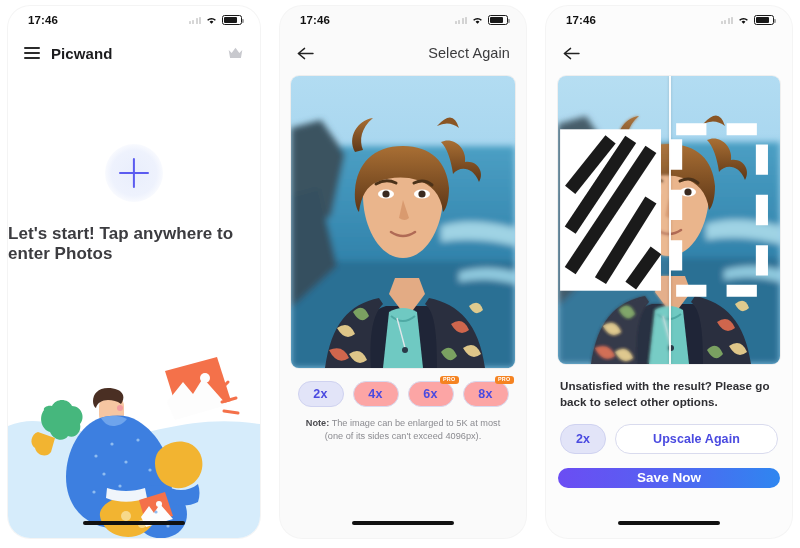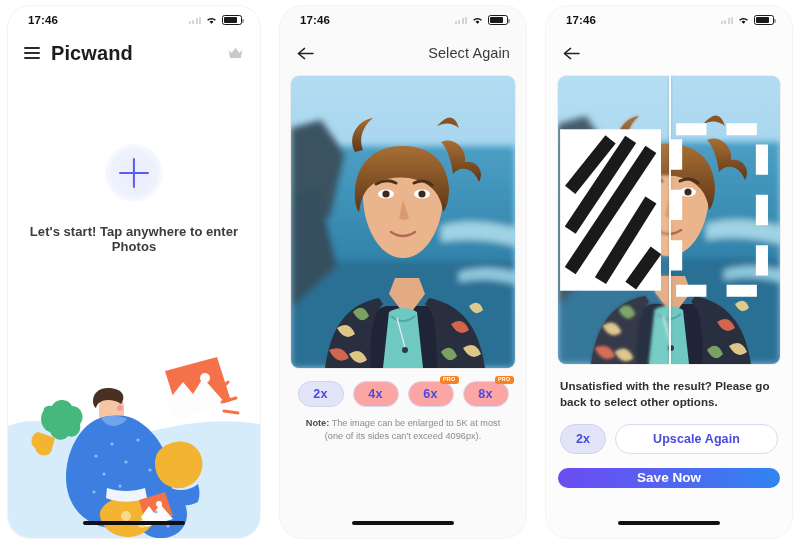--- a/index.html
+++ b/index.html
@@ -70,21 +70,21 @@
   
   .navbar {
     height: 38px;
     display: flex; align-items: center;
     padding: 0 16px;
     position: relative;
   }
   .hamburger { width: 16px; display: flex; flex-direction: column; gap: 3.5px; cursor: pointer; }
   .hamburger i { display: block; height: 1.8px; background: #2b2b2b; border-radius: 1px; }
   .app-title {
-    font-size: 20px; font-weight: bold; color: #1c1c1e;
+    font-size: 15px; font-weight: bold; color: #1c1c1e;
     margin-left: 11px; letter-spacing: .1px;
   }
   .crown { margin-left: auto; width: 17px; height: 14px; }
   .backarrow { width: 19px; height: 15px; cursor: pointer; }
   .nav-action {
     margin-left: auto;
     font-size: 14.5px; color: #3b3b3d; letter-spacing: .1px;
   }
 
   
@@ -99,22 +99,22 @@
     display: flex; align-items: center; justify-content: center;
   }
   .plus-glyph { position: relative; width: 30px; height: 30px; }
   .plus-glyph::before, .plus-glyph::after {
     content: ""; position: absolute; background: #5b5bf0; border-radius: 1px;
   }
   .plus-glyph::before { left: 50%; top: 0; width: 2.2px; height: 30px; transform: translateX(-50%); }
   .plus-glyph::after { top: 50%; left: 0; height: 2.2px; width: 30px; transform: translateY(-50%); }
   .hint {
     margin-top: 22px;
-    font-size: 13px; font-weight: bold; color: #3c3c40;
-    letter-spacing: .05px; text-align: center;
+    font-size: 17px; font-weight: bold; color: #3c3c40;
+    letter-spacing: .05px; text-align: left;
   }
 
   .illo { position: absolute; left: 0; right: 0; bottom: 0; height: 198px; }
   .illo svg { display: block; width: 100%; height: 100%; }
 
   
   .photo-wrap {
     margin: 4px auto 0;
     width: 224px; height: 292px;
     border-radius: 8px;

